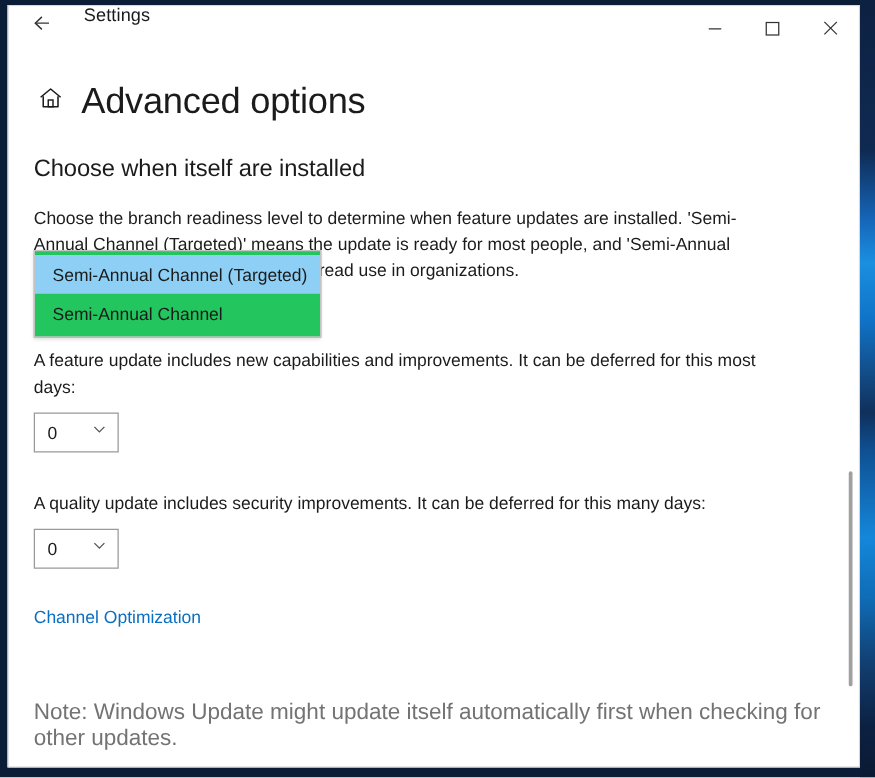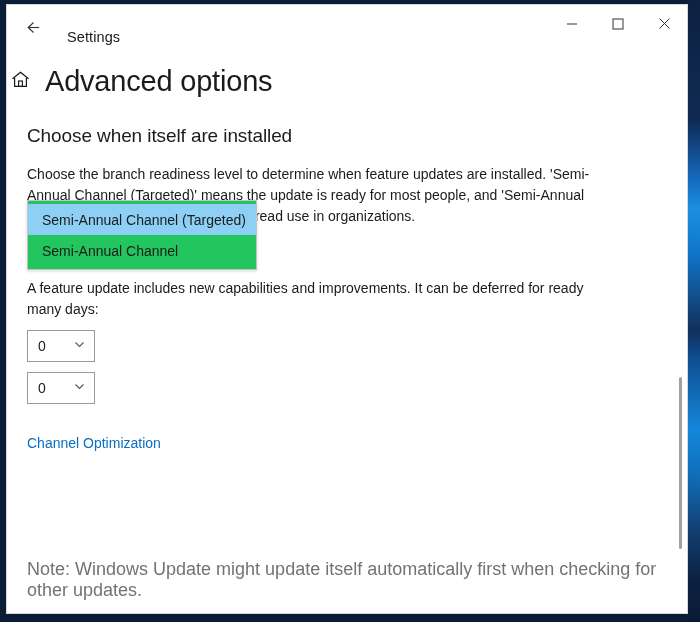--- a/index.html
+++ b/index.html
@@ -54,21 +54,21 @@
     border: 1px solid #d8d8d8;
     overflow: hidden;
   }
 
   
   .titlebar {
     position: relative;
     height: 40px;
     background: #ffffff;
     display: flex;
-    align-items: flex-end;
+    align-items: flex-start;
   }
   .back-button {
     width: 44px;
     height: 32px;
     margin-left: 4px;
     display: flex;
     align-items: center;
     justify-content: center;
     cursor: default;
   }
@@ -99,20 +99,21 @@
     position: relative;
     height: 570px;
     background: #ffffff;
     padding: 0 0 0 0;
     overflow: hidden;
   }
 
   .page-header {
     display: flex;
     align-items: center;
+    padding-left: 20px;
     margin-top: 16px;
     height: 40px;
   }
   .home-icon-wrap {
     width: 26px;
     height: 26px;
     display: flex;
     align-items: center;
     justify-content: center;
     margin-right: 12px;
@@ -301,31 +302,32 @@
         </div>
         <div class="page-title">Advanced options</div>
       </div>
 
       <div class="section-heading">Choose when itself are installed</div>
 
       <div class="body-text">Choose the branch readiness level to determine when feature updates are installed. 'Semi-Annual Channel (Targeted)' means the update is ready for most people, and 'Semi-Annual Channel' means it's ready for widespread use in organizations.</div>
 
       <div class="spacer-combo"></div>
 
-      <div class="body-text">A feature update includes new capabilities and improvements. It can be deferred for ready many days:</div>
+      <div class="body-text">A feature update includes new capabilities and improvements. It can be deferred for this most days:</div>
 
       <div class="combo-box">
         <span class="combo-value">0</span>
         <span>
           <svg width="13" height="13" viewBox="0 0 13 13">
             <path d="M2.5 4.5 L6.5 8.5 L10.5 4.5" fill="none" stroke="#555555" stroke-width="1.1"></path>
           </svg>
         </span>
       </div>
 
+      <div class="body-text" style="margin-top:30px;">A quality update includes security improvements. It can be deferred for this many days:</div>
 
       <div class="combo-box">
         <span class="combo-value">0</span>
         <span>
           <svg width="13" height="13" viewBox="0 0 13 13">
             <path d="M2.5 4.5 L6.5 8.5 L10.5 4.5" fill="none" stroke="#555555" stroke-width="1.1"></path>
           </svg>
         </span>
       </div>
 

